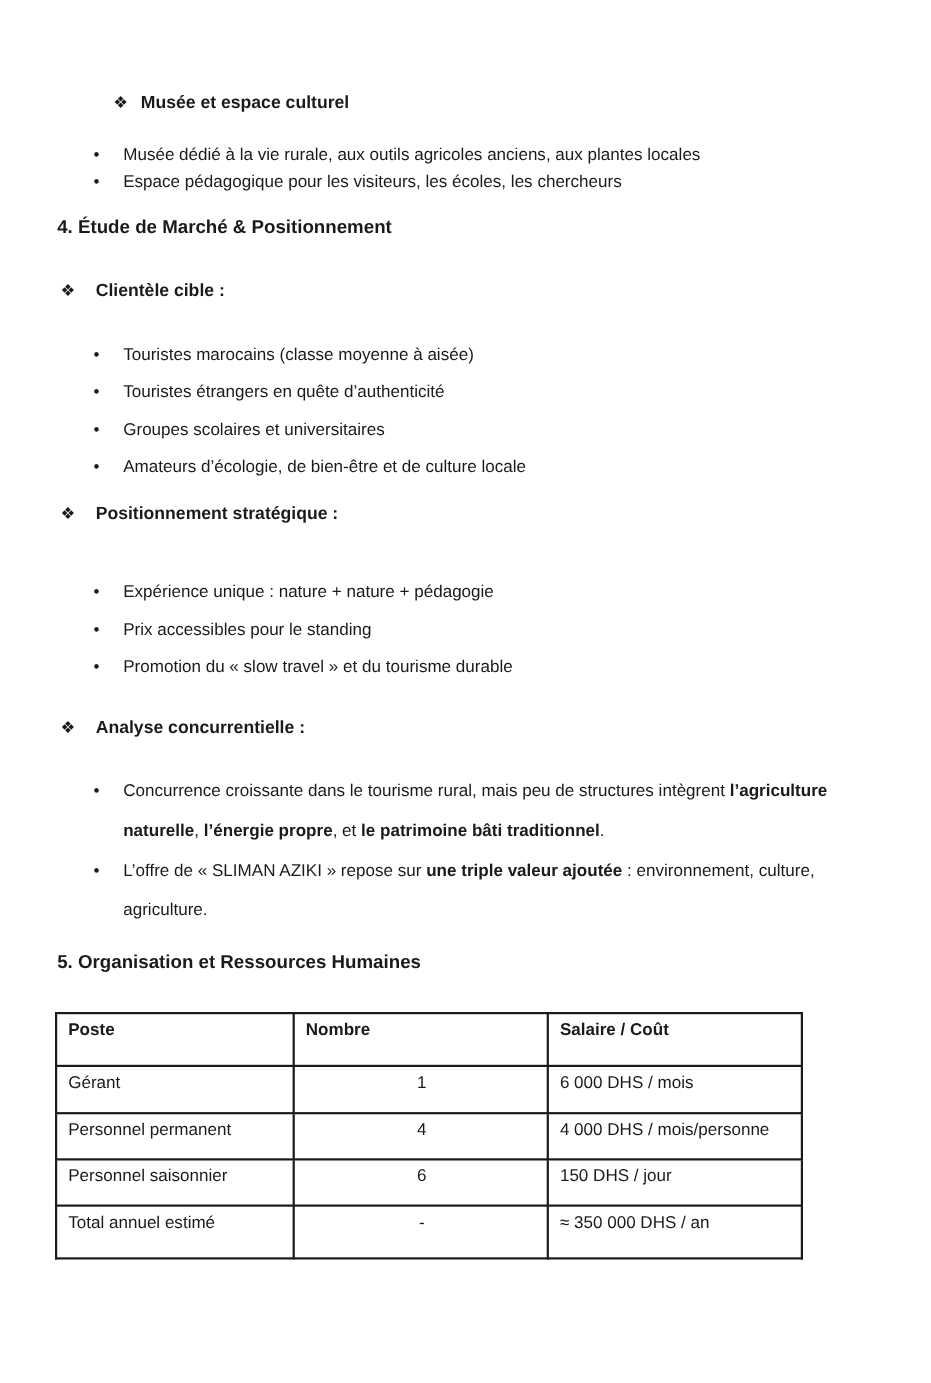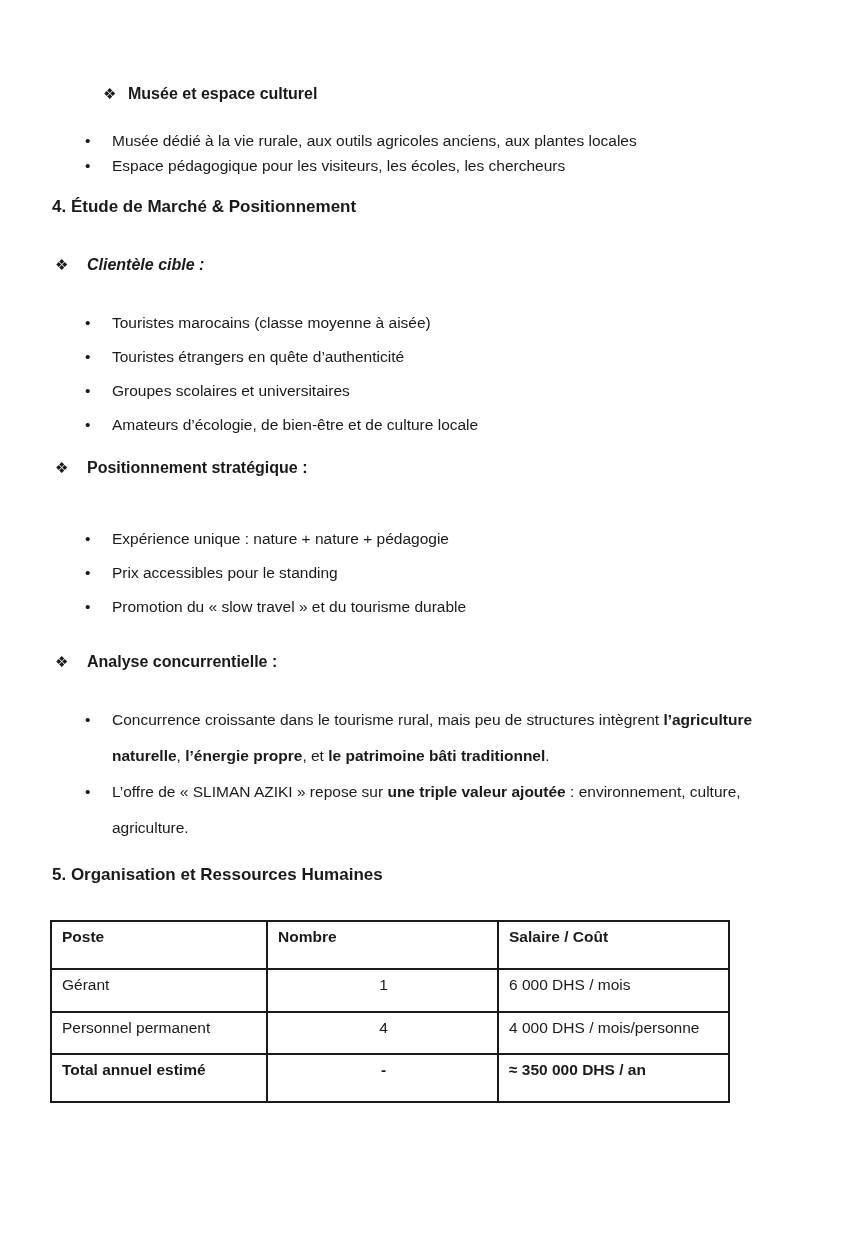--- a/index.html
+++ b/index.html
@@ -38,21 +38,21 @@
   .tbl th { font-weight:700; }
   .col-poste { width:216px; }
   .col-nombre { width:231px; }
   .col-salaire { width:231px; }
   .tbl .num { text-align:center; }
   tr.h-head { height:48px; }
   tr.h-r1 { height:43px; }
   tr.h-r2 { height:42px;margin-left:37px; }
   tr.h-r3 { height:42px; }
   tr.h-r4 { height:48px; }
-  tr.bold-row td { font-weight:700; }
+  tr.bold-row td { font-weight:400; }
 </style>
 </head>
 <body>
 
 <div class="page">
 
   <div class="diamond-item indent-2" style="top:84px;">
     <span class="marker">❖</span><span>Musée et espace culturel</span>
   </div>
   <div class="list list-tight" style="top:128px;">
@@ -61,21 +61,21 @@
         <span class="litext">Musée dédié à la vie rurale, aux outils agricoles anciens, aux plantes locales</span>
       </div>
       <div class="li">
         <span class="bullet">•</span>
         <span class="litext">Espace pédagogique pour les visiteurs, les écoles, les chercheurs</span>
       </div>
     </div>
 
   <div class="hnum" style="top:197px;">4. Étude de Marché &amp; Positionnement</div>
 
-  <div class="diamond-item indent-1" style="top:255px;font-style:italic;">
+  <div class="diamond-item indent-1" style="top:255px;">
     <span class="marker">❖</span><span>Clientèle cible :</span>
   </div>
   <div class="list list-loose" style="top:311px;">
       <div class="li">
         <span class="bullet">•</span>
         <span class="litext">Touristes marocains (classe moyenne à aisée)</span>
       </div>
       <div class="li">
         <span class="bullet">•</span>
         <span class="litext">Touristes étrangers en quête d’authenticité</span>
@@ -139,20 +139,25 @@
       <tr class="h-r1">
         <td>Gérant</td>
         <td class="num">1</td>
         <td>6 000 DHS / mois</td>
       </tr>
       <tr class="h-r2">
         <td>Personnel permanent</td>
         <td class="num">4</td>
         <td>4 000 DHS / mois/personne</td>
       </tr>
+      <tr class="h-r3">
+        <td>Personnel saisonnier</td>
+        <td class="num">6</td>
+        <td>150 DHS / jour</td>
+      </tr>
       <tr class="h-r4 bold-row">
         <td>Total annuel estimé</td>
         <td class="num">-</td>
         <td>≈ 350 000 DHS / an</td>
       </tr>
     </tbody>
   </table>
 
 </div>
 

